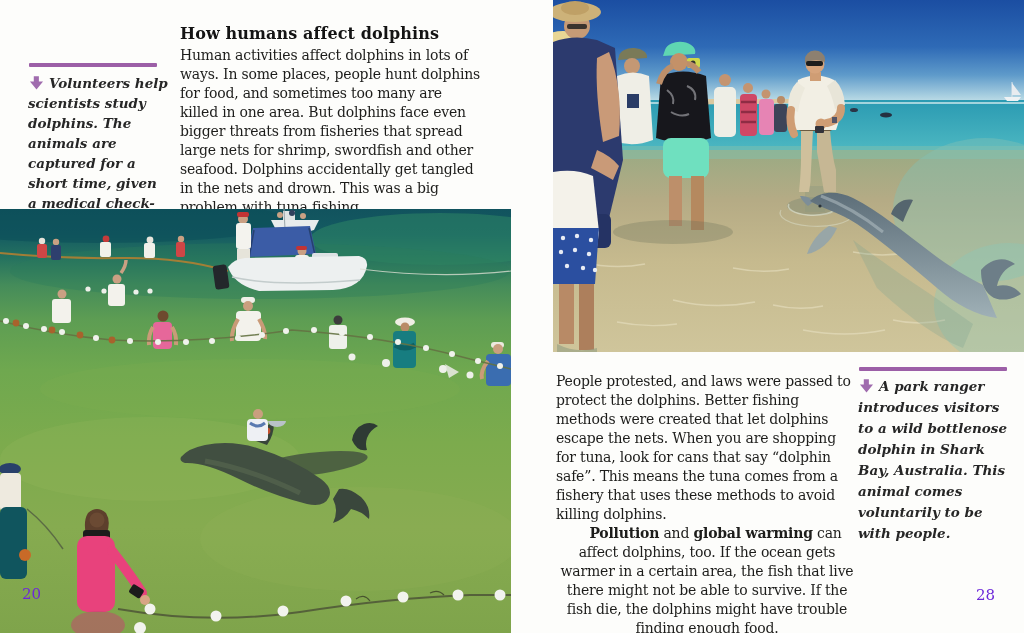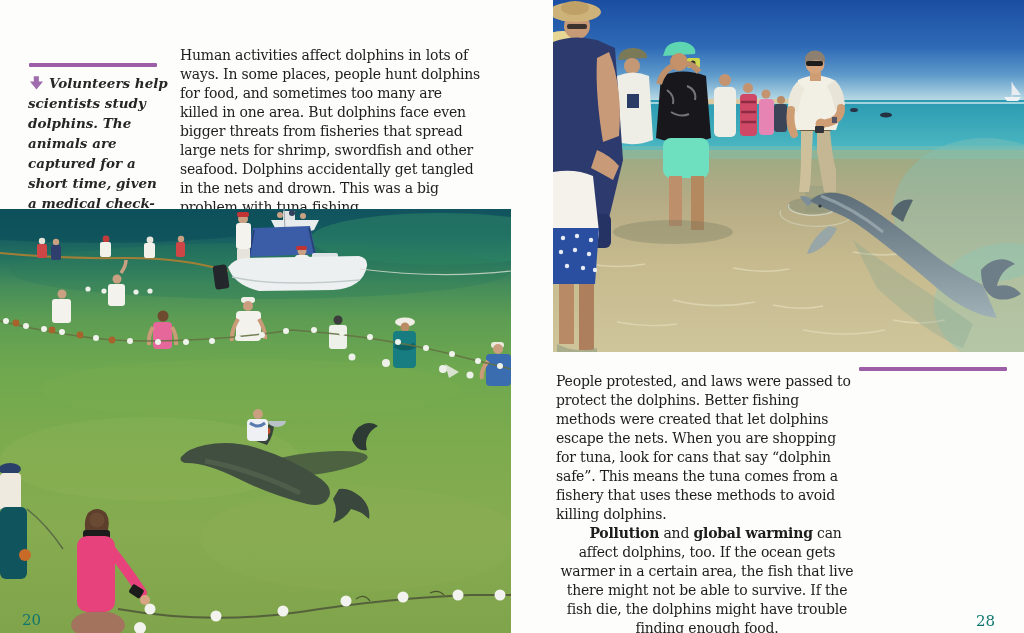--- a/index.html
+++ b/index.html
@@ -17,21 +17,21 @@
   .caption-left  { left:28px;  top:73px;  width:140px; font-size:13.5px; line-height:20px; }
   .caption-right { left:858px; top:376px; width:160px; font-size:13.5px; line-height:21px; }
   .arrow-icon { display:inline-block; width:17px; height:14px; vertical-align:-2px; margin-right:4px; color:var(--accent); }
 
   .heading { position:absolute; left:180px; top:24px; font-size:16px; font-weight:bold; color:#141414; letter-spacing:.1px; }
   .body-col { position:absolute; color:var(--ink); font-size:14px; line-height:19px; letter-spacing:-.2px; }
   .body-left  { left:180px; top:46px;  width:302px; }
   .body-right { left:556px; top:372px; width:302px; }
   .body-right p.indented { text-indent:17px;text-align:center; }
 
-  .page-num { position:absolute; font-size:15px; color:#0f766e; z-index:6;margin-top:26px; }
+  .page-num { position:absolute; font-size:15px; color:#6d28d9; z-index:6; }
   .num-left  { left:22px;  top:585px; }
   .num-right { left:976px; top:586px; }
 
   
   figure.photo { position:absolute; overflow:hidden; }
   .photo-left  { left:0;     top:209px; width:511px; height:424px; }
   .photo-right { left:553px; top:0;     width:471px; height:352px; }
   figure.photo svg { display:block; width:100%; height:100%; }
 </style>
 </head>
@@ -40,20 +40,21 @@
 <div class="spread">
 
   <div class="caption-rule rule-left"></div>
 
   <aside class="caption caption-left">
     <svg class="arrow-icon" viewBox="0 0 20 16">
       <path fill="currentColor" d="M6.8 0h6v6.2h4.9L10 15.6 2.3 6.2h4.5z"></path>
     </svg><span>Volunteers help scientists study dolphins. The animals are captured for a short time, given a medical check-up, then released back into the wild.</span>
   </aside>
 
+  <h2 class="heading">How humans affect dolphins</h2>
 
   <div class="body-col body-left">
     <p>Human activities affect dolphins in lots of ways. In some places, people hunt dolphins for food, and sometimes too many are killed in one area. But dolphins face even bigger threats from fisheries that spread large nets for shrimp, swordfish and other seafood. Dolphins accidentally get tangled in the nets and drown. This was a big problem with tuna fishing.</p>
   </div>
 
   <figure class="photo photo-left">
     <svg viewBox="0 0 511 424" preserveAspectRatio="none">
       <defs>
         <linearGradient id="lw" x1="0" y1="0" x2="0" y2="1">
           <stop offset="0" stop-color="#11535e"></stop>
@@ -437,16 +438,21 @@
     </svg>
   </figure>
 
   <div class="body-col body-right">
     <p>People protested, and laws were passed to protect the dolphins. Better fishing methods were created that let dolphins escape the nets. When you are shopping for tuna, look for cans that say “dolphin safe”. This means the tuna comes from a fishery that uses these methods to avoid killing dolphins.</p>
     <p class="indented"><b>Pollution</b><span> and </span><b>global warming</b><span> can affect dolphins, too. If the ocean gets warmer in a certain area, the fish that live there might not be able to survive. If the fish die, the dolphins might have trouble finding enough food.</span></p>
   </div>
 
   <div class="caption-rule rule-right"></div>
 
+  <aside class="caption caption-right">
+    <svg class="arrow-icon" viewBox="0 0 20 16">
+      <path fill="currentColor" d="M6.8 0h6v6.2h4.9L10 15.6 2.3 6.2h4.5z"></path>
+    </svg><span>A park ranger introduces visitors to a wild bottlenose dolphin in Shark Bay, Australia. This animal comes voluntarily to be with people.</span>
+  </aside>
 
   <span class="page-num num-right">28</span>
 
 </div>
 
 </body></html>

